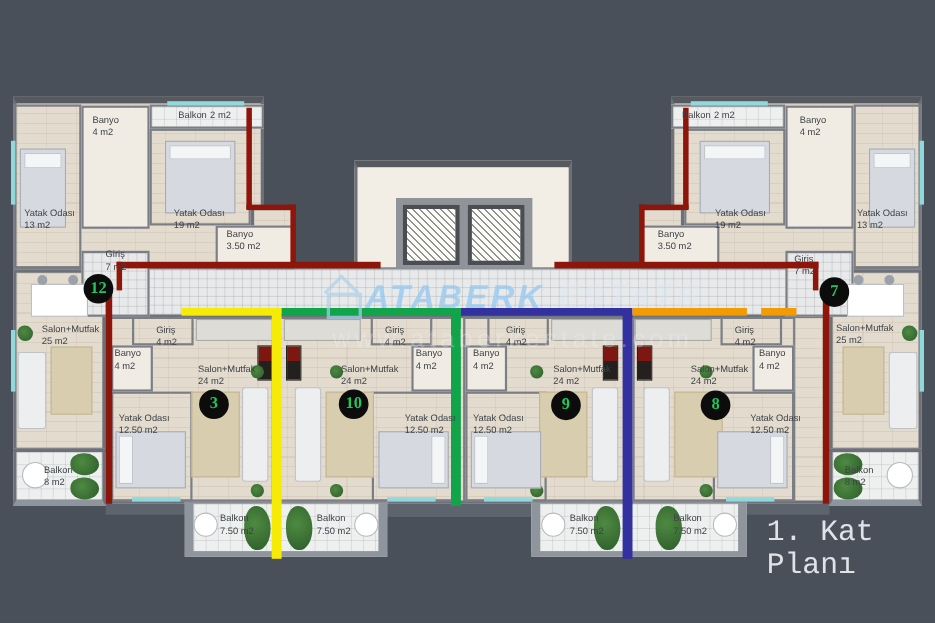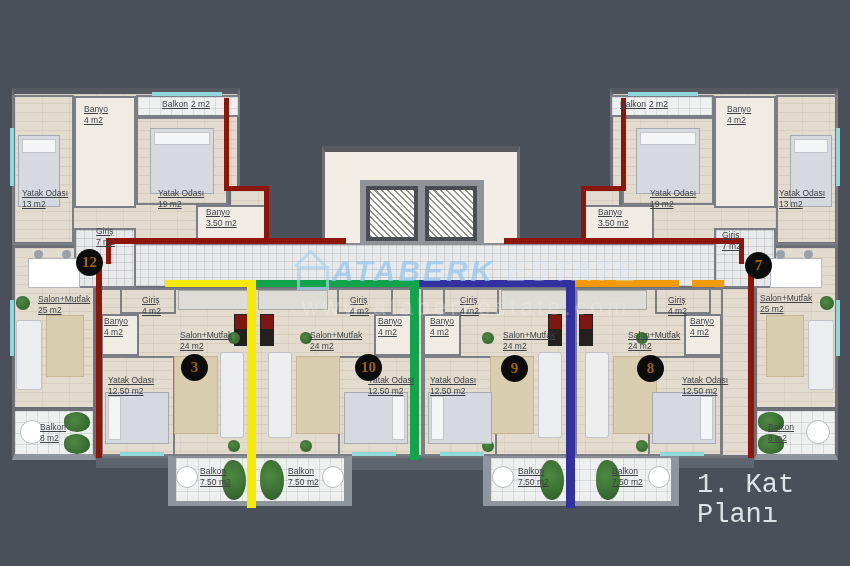--- a/index.html
+++ b/index.html
@@ -31,24 +31,24 @@
   .tbl{background:#ffffff;border:1px solid #b6bac0;}
   .round{border-radius:50%;}
   .plant{background:radial-gradient(circle at 40% 40%, #4e8a42, #2d5c2a);border-radius:46% 54% 50% 50%;}
   .appl{background:linear-gradient(180deg,#7e1611 0 45%,#23201e 45% 100%);border:1px solid #222;}
   .counter{background:#dddcd6;border:1px solid #a8aaa6;}
   .chair{background:#9aa1a8;border-radius:50%;}
   .win{background:#8fd8dc;}
   
   .ln{position:absolute;z-index:4;}
   
-  .rlabel{position:absolute;z-index:5;font-size:8.5px;line-height:1.25;color:#3e4247;white-space:nowrap;text-decoration:underline;}
+  .rlabel{position:absolute;z-index:5;font-size:8.5px;line-height:1.25;color:#3e4247;white-space:nowrap;}
   .rlabel span{display:block;}
   .rlabel.inline span{display:inline;margin-right:3px;}
-  .circle{position:absolute;z-index:6;width:27px;height:27px;border-radius:50%;background:#0c0c0c;color:#a16207;
+  .circle{position:absolute;z-index:6;width:27px;height:27px;border-radius:50%;background:#0c0c0c;color:#22c55e;
           display:flex;align-items:center;justify-content:center;
           font:700 15px "Liberation Serif",serif;}
   .title{position:absolute;z-index:6;font:400 34px "Liberation Serif",serif;color:#e9ebee;letter-spacing:2px;}
   .planlbl{position:absolute;z-index:6;font:400 27px "Liberation Serif",serif;color:#dfe2e6;}
   
   .wm-brand{position:absolute;z-index:7;font:700 30px "Liberation Sans",sans-serif;letter-spacing:3px;
             color:rgba(148,200,240,0.75);}
   .wm-brand .b2{color:rgba(215,232,246,0.42);}
   .wm-url{position:absolute;z-index:7;font:400 23px "Liberation Sans",sans-serif;letter-spacing:4px;
           color:rgba(242,246,250,0.28);}
@@ -367,21 +367,21 @@
     <span>Yatak Odası</span>
       <span>12.50 m2</span>
     </div>
   <div class="rlabel" style="left:612px;top:466px;">
     <span>Balkon</span>
       <span>7.50 m2</span>
     </div>
 
   <div class="circle" style="left:76px;top:249px;">12</div>
   <div class="circle" style="left:181px;top:354px;">3</div>
-  <div class="circle" style="left:308px;top:354px;margin-left:47px;">10</div>
+  <div class="circle" style="left:308px;top:354px;">10</div>
   <div class="circle" style="left:501px;top:355px;">9</div>
   <div class="circle" style="left:637px;top:355px;">8</div>
   <div class="circle" style="left:745px;top:252px;">7</div>
 
   <div class="wm-house" style="left:294px;top:250px;width:34px;height:38px;">
     <div class="hroof"></div>
     <div class="hbody"></div>
   </div>
   <div class="wm-brand" style="left:332px;top:254px;font-style:italic;">
     <span>ATABERK</span>

